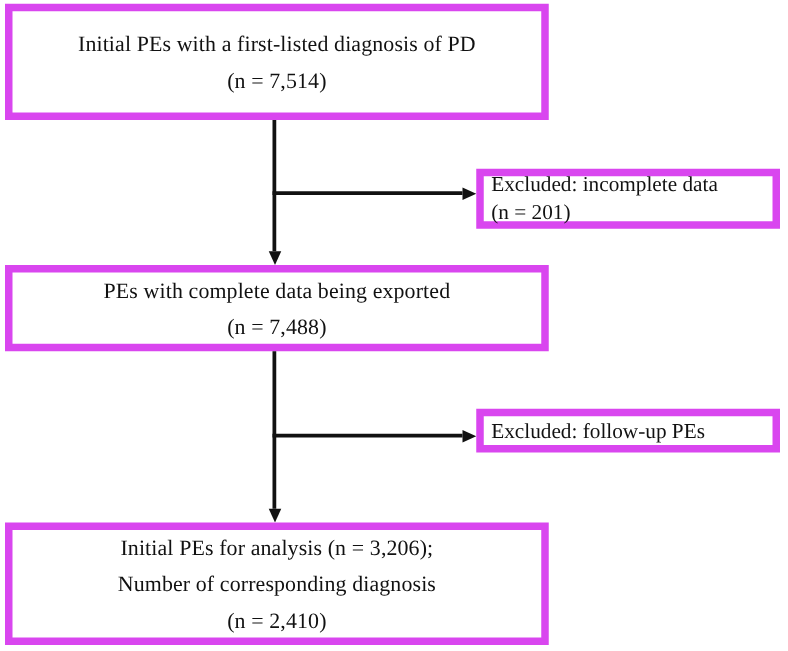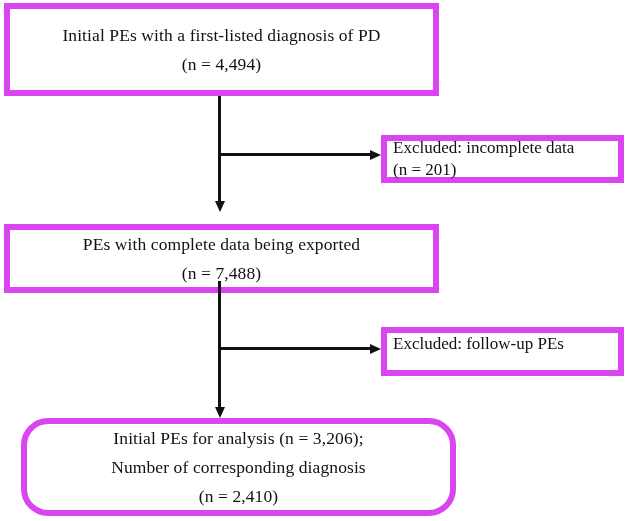--- a/index.html
+++ b/index.html
@@ -41,24 +41,24 @@
     padding-left: 6px;
   }
   .node .line {
     white-space: nowrap;
   }
   .node.main .line {
     letter-spacing: 0.1px;
   }
   
   #box-initial   { left: 4px;   top: 3px;   width: 435px; height: 93px; }
-  #box-complete  { left: 4px;   top: 212px; width: 435px; height: 69px; margin-top: 12px; }
-  #box-analysis  { left: 21px;   top: 418px; width: 435px; height: 98px; border-radius: 27px; }
+  #box-complete  { left: 4px;   top: 212px; width: 435px; height: 69px; }
+  #box-analysis  { left: 4px;   top: 418px; width: 435px; height: 98px; }
   #box-excl-1    { left: 381px; top: 135px; width: 243px; height: 48px; }
-  #box-excl-2    { left: 381px; top: 327px; width: 243px; height: 49px; justify-content: space-between; }
+  #box-excl-2    { left: 381px; top: 327px; width: 243px; height: 35px; }
 
   
   .conn {
     position: absolute;
     background: #111111;
   }
   .conn.v { width: 3px; }
   .conn.h { height: 3px; }
   .arrow-down {
     position: absolute;
@@ -85,21 +85,21 @@
   #conn-h2       { left: 218px; top: 347px; width: 152px; }
   #arrow-h2      { left: 370px; top: 343.5px; }
 </style>
 </head>
 <body>
 
 <div id="flowchart">
 
   <div class="node main" id="box-initial">
     <div class="line">Initial PEs with a first-listed diagnosis of PD</div>
-    <div class="line">(n = 4,494)</div>
+    <div class="line">(n = 7,514)</div>
   </div>
 
   <div class="conn v" id="conn-v1"></div>
   <div class="arrow-down" id="arrow-v1"></div>
 
   <div class="conn h" id="conn-h1"></div>
   <div class="arrow-right" id="arrow-h1"></div>
 
   <div class="node side" id="box-excl-1">
     <div class="line">Excluded: incomplete data</div>

